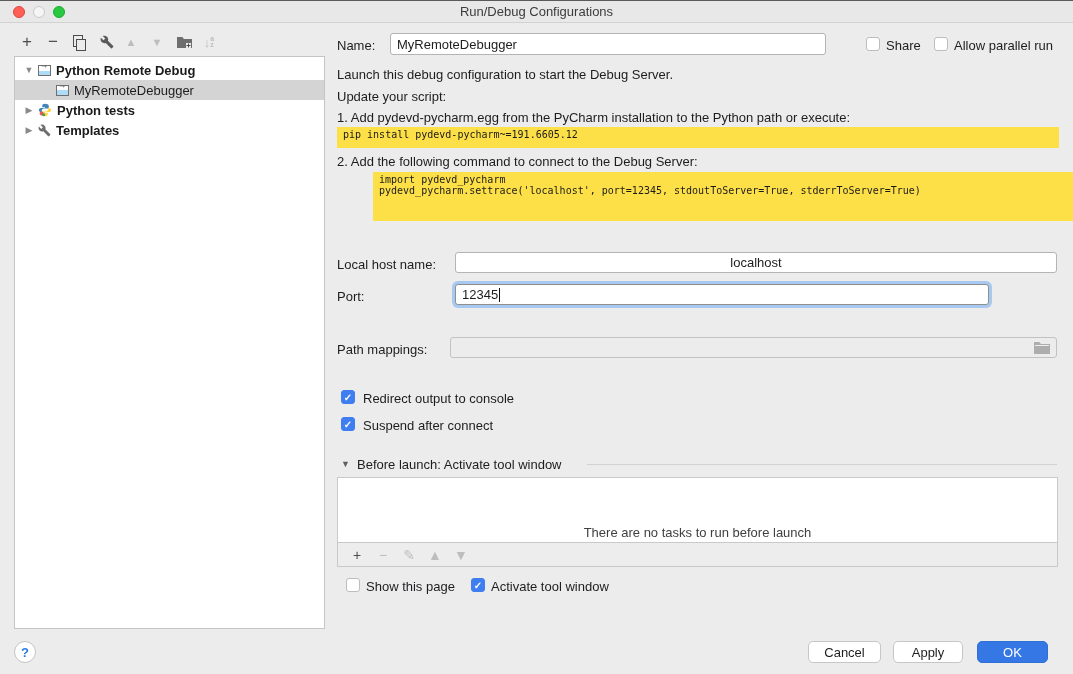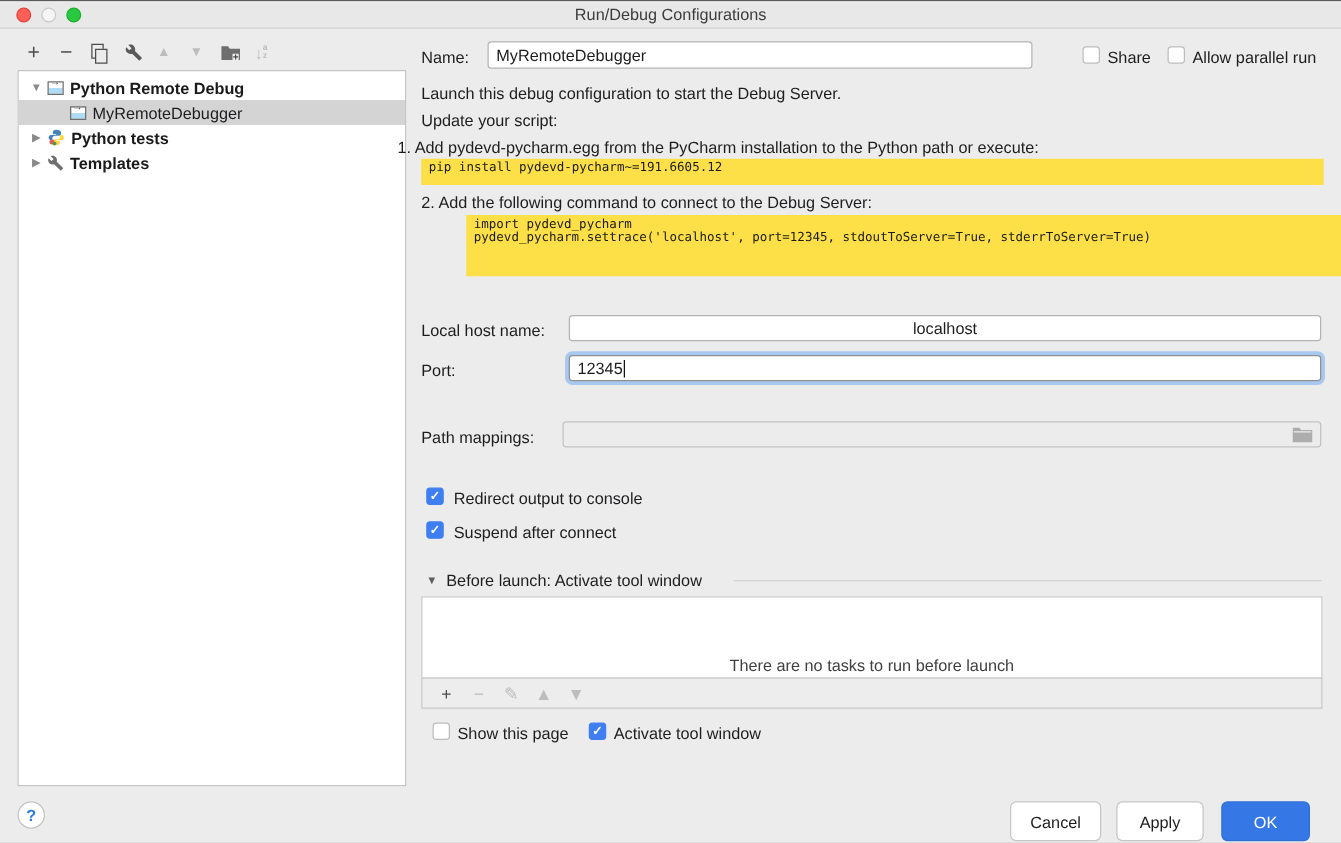--- a/index.html
+++ b/index.html
@@ -70,21 +70,21 @@
     background:#fff; border:1px solid #C9C9C9; display:flex; align-items:center; justify-content:center; }
   .tasksbox .empty { color:#404040;margin-top:44px; }
   .bltool { position:absolute; left:337px; top:541px; width:721px; height:25px;
     background:#EDEDED; border:1px solid #C9C9C9; display:flex; align-items:center; padding-left:6px; }
   .bltool .tbtn { height:22px; width:26px; font-size:14px; }
 
   
   .helpbtn { position:absolute; left:14px; top:640px; width:22px; height:22px; border-radius:50%;
     background:#fff; border:1px solid #C4C4C4; color:#2A7CE0; font-weight:bold; font-size:13px;
     display:flex; align-items:center; justify-content:center; }
-  .btn { position:absolute; top:640px; height:32px; border-radius:5px; background:#fff;
+  .btn { position:absolute; top:640px; height:22px; border-radius:5px; background:#fff;
     border:1px solid #C6C6C6; font-size:13px; color:#1d1d1f;
     display:flex; align-items:center; justify-content:center; }
   .btn.primary { background:#3578E5; border-color:#2F6FD6; color:#fff; }
 </style>
 </head>
 <body>
 
 <div class="win">
 
   <div class="titlebar">
@@ -161,30 +161,30 @@
 
   <div class="flabel" style="left:337px; top:37px;">Name:</div>
   <input class="field" style="left: 390px; top: 32px; width: 436px; height: 22px;" value="MyRemoteDebugger">
   <span class="cb" style="left:866px; top:36px;"></span>
   <div class="flabel" style="left:886px; top:37px;">Share</div>
   <span class="cb" style="left:934px; top:36px;"></span>
   <div class="flabel" style="left:954px; top:37px;">Allow parallel run</div>
 
   <div class="para" style="left:337px; top:66px;">Launch this debug configuration to start the Debug Server.</div>
   <div class="para" style="left:337px; top:88px;">Update your script:</div>
-  <div class="para" style="left:318px; top:109px;">1. Add pydevd-pycharm.egg from the PyCharm installation to the Python path or execute:</div>
+  <div class="para" style="left:337px; top:109px;">1. Add pydevd-pycharm.egg from the PyCharm installation to the Python path or execute:</div>
   <div class="codeblock" style="top:126px; height:21px;">pip install pydevd-pycharm~=191.6605.12</div>
   <div class="para" style="left:337px; top:153px;">2. Add the following command to connect to the Debug Server:</div>
   <div class="codeblock" style="top:171px; height:49px;margin-left:36px;"><span>import pydevd_pycharm</span>
 <span>pydevd_pycharm.settrace('localhost', port=12345, stdoutToServer=True, stderrToServer=True)</span></div>
 
   <div class="flabel" style="left:337px; top:256px;">Local host name:</div>
   <input class="field" style="left: 455px; top: 251px; width: 602px; height: 21px; text-align: center;" value="localhost">
   <div class="flabel" style="left:337px; top:288px;">Port:</div>
-  <input class="field" style="left: 455px; top: 283px; width: 602px; height: 21px; border-color: rgb(143, 143, 143); box-shadow: rgb(167, 201, 239) 0px 0px 0px 3px;" value="12345">
+  <input class="field" style="left: 455px; top: 283px; width: 534px; height: 21px; border-color: rgb(143, 143, 143); box-shadow: rgb(167, 201, 239) 0px 0px 0px 3px;" value="12345">
   <span class="caret" style="left:499px; top:287px;"></span>
 
   <div class="flabel" style="left:337px; top:341px;">Path mappings:</div>
   <div class="field" style="left:450px; top:336px; width:607px; height:21px; background:#ECECEC; border-color:#C2C2C2;">
     <svg style="position:absolute; right:6px; top:4px;" width="16" height="12" viewBox="0 0 16 12">
         <path fill="#ADADAD" d="M0 0h5.4l1.5 1.9H16V12H0z"></path>
         <path fill="#ECECEC" d="M1 3h14v1H1z"></path>
       </svg>
   </div>
 

